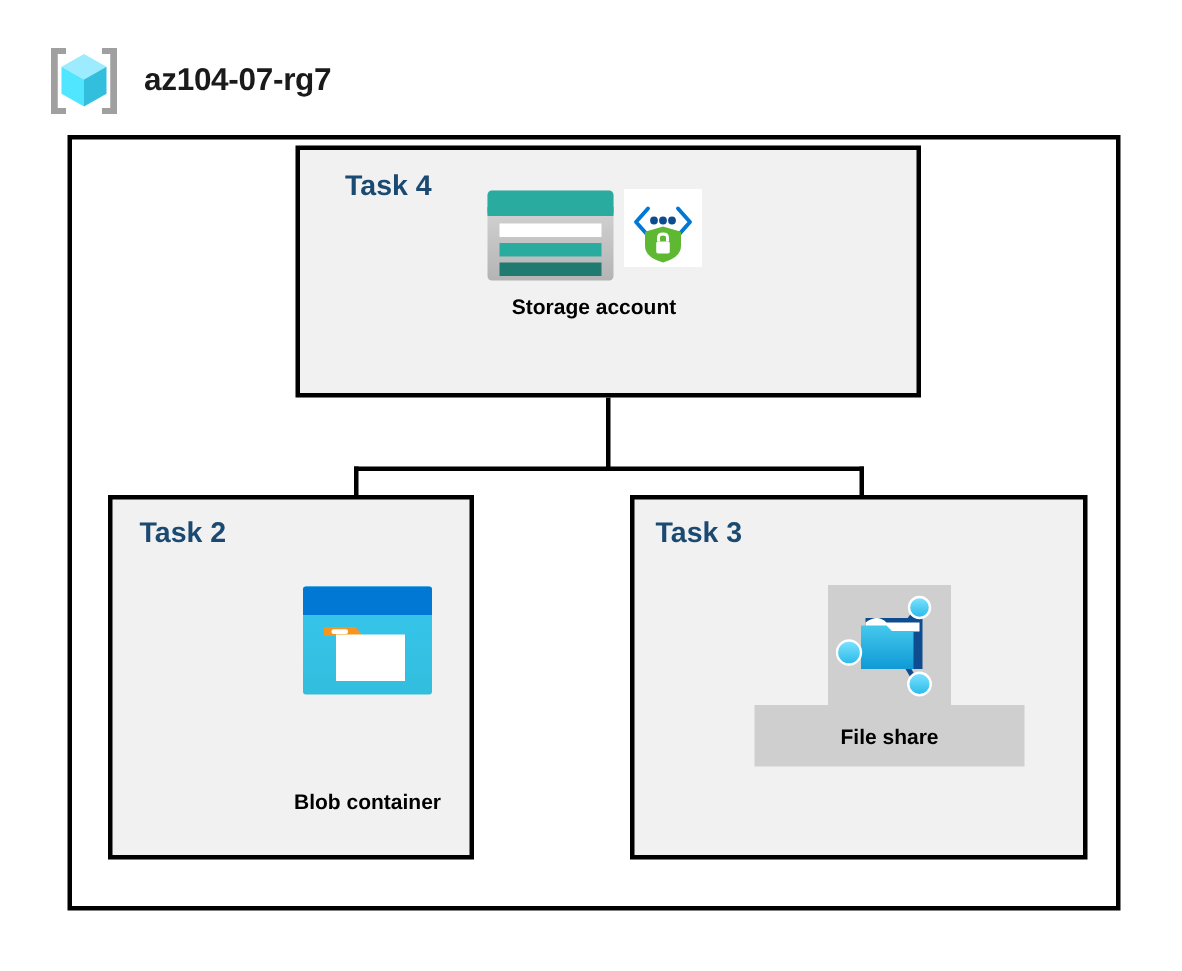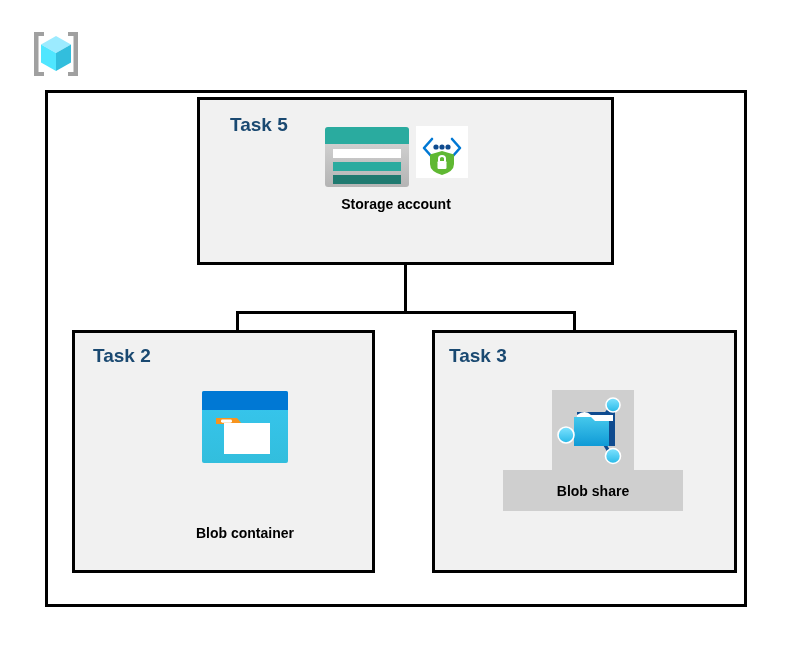--- a/index.html
+++ b/index.html
@@ -58,22 +58,22 @@
   }
 
   
   .task-box {
     position: absolute;
     background: #f1f1f1;
     border: 3px solid #000000;
     box-sizing: border-box;
   }
   #task1-box { left: 197px; top: 97px;  width: 417px; height: 168px; }
-  #task2-box { left: 72px;  top: 330px; width: 303px; height: 243px; }
-  #task3-box { left: 420px; top: 330px; width: 305px; height: 243px; margin-left: 12px; }
+  #task2-box { left: 72px;  top: 330px; width: 244px; height: 243px; }
+  #task3-box { left: 420px; top: 330px; width: 305px; height: 243px; }
 
   .task-label {
     position: absolute;
     font-size: 19px;
     font-weight: bold;
     color: #1a4971;
     white-space: nowrap;
   }
   #task1-label { left: 30px; top: 14px; }
   #task2-label { left: 18px; top: 12px; }
@@ -155,32 +155,33 @@
 
         <path d="M38 4 L48 4 L48 48 L38 48 L38 44 L43.5 44 L43.5 8 L38 8 Z" fill="#a0a0a0"></path>
 
         <path d="M26 8 L41 16.5 L26 25 L11 16.5 Z" fill="#9cebff"></path>
 
         <path d="M11 16.5 L26 25 L26 43 L11 34.5 Z" fill="#50e6ff"></path>
 
         <path d="M41 16.5 L41 34.5 L26 43 L26 25 Z" fill="#32bedd"></path>
       </svg>
     </span>
+    <span id="rg-title">az104-07-rg7</span>
   </div>
 
   <div id="outer-box"></div>
 
   <div class="conn" id="conn-trunk-top"></div>
   <div class="conn" id="conn-trunk-mid"></div>
   <div class="conn" id="conn-bus"></div>
   <div class="conn" id="conn-drop-left"></div>
   <div class="conn" id="conn-drop-right"></div>
 
   <div class="task-box" id="task1-box">
-    <div class="task-label" id="task1-label">Task 5</div>
+    <div class="task-label" id="task1-label">Task 4</div>
   </div>
 
   <div class="node" id="storage-node">
     <div id="storage-icons">
 
       <span>
         <svg width="86" height="62" viewBox="0 0 86 62" xmlns="http://www.w3.org/2000/svg">
           <defs>
             <linearGradient id="stgBody" x1="0" y1="0" x2="0" y2="1">
               <stop offset="0" stop-color="#d9d9d9"></stop>
@@ -274,17 +275,17 @@
 
           <path d="M19 26 L36 26 L40 30 L54 30 L54 55 L19 55 Z" fill="url(#fsFolder)"></path>
 
           <circle cx="58" cy="14" r="7" fill="url(#fsNode)" stroke="#ffffff" stroke-width="1.6"></circle>
           <circle cx="11" cy="44" r="8" fill="url(#fsNode)" stroke="#ffffff" stroke-width="1.6"></circle>
           <circle cx="58" cy="65" r="7.5" fill="url(#fsNode)" stroke="#ffffff" stroke-width="1.6"></circle>
         </svg>
       </span>
     </div>
     <div id="fileshare-caption-hl">
-      <div class="node-caption">Blob share</div>
+      <div class="node-caption">File share</div>
     </div>
   </div>
 
 </div>
 
 </body></html>

